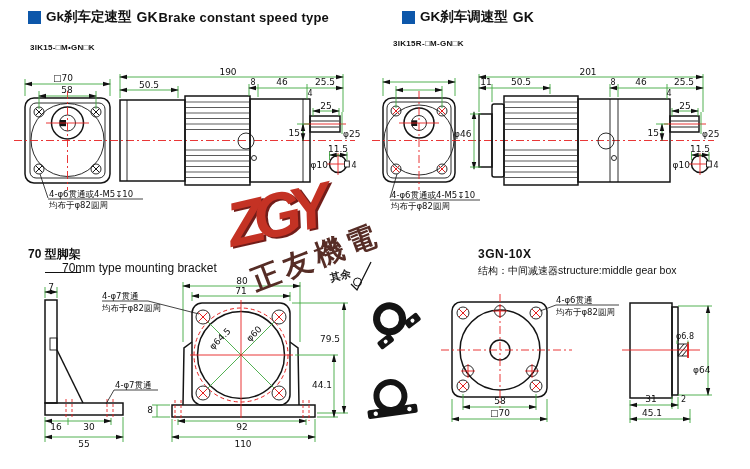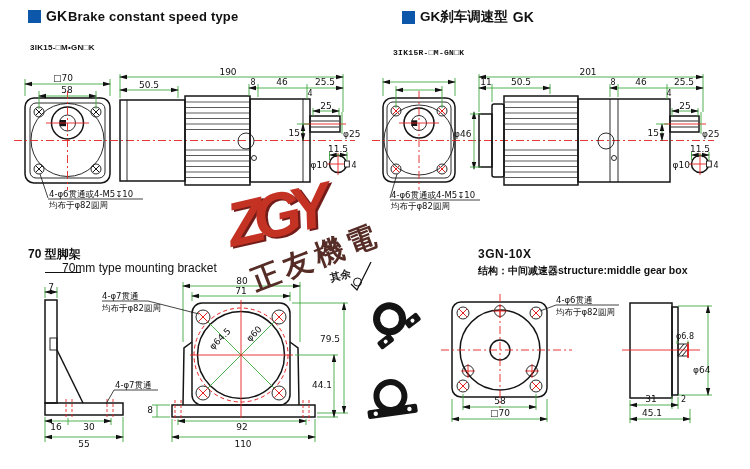--- a/index.html
+++ b/index.html
@@ -8,21 +8,21 @@
   .hdr{position:absolute;display:flex;align-items:center;gap:5px;white-space:nowrap;}
   .sq{width:13px;height:13px;background:#0d57aa;flex:0 0 auto;}
   .hzh{font-size:13.5px;font-weight:bold;}
   .hgk{font-size:14px;font-weight:bold;}
   .hen{font-size:13px;font-weight:600;letter-spacing:.2px;}
   .model{position:absolute;font-size:8px;font-weight:bold;letter-spacing:.3px;}
   .btitle{position:absolute;font-size:12px;font-weight:bold;white-space:nowrap;}
   .btitle .uz{border-bottom:1px solid #111;padding-bottom:11px;}
   .btitle-en{position:absolute;font-size:12px;font-weight:normal;white-space:nowrap;}
   .gtitle{position:absolute;font-size:12px;font-weight:bold;letter-spacing:.5px;}
-  .gsub{position:absolute;font-size:10px;font-weight:bold;white-space:nowrap;}
+  .gsub{position:absolute;font-size:10px;font-weight:normal;white-space:nowrap;}
   .gsub .en{font-size:10.5px;}
   svg.draw{position:absolute;left:0;top:0;z-index:2;}
   .wm{position:absolute;z-index:3;pointer-events:none;white-space:nowrap;}
   .wm-logo{left:226px;top:180px;font-size:62px;font-weight:900;font-style:italic;
            letter-spacing:-11px;color:#c22a1c;text-shadow:2px 2px 0 #6d1410;
            transform:rotate(-13deg);opacity:.96;}
   .wm-co{left:248px;top:238px;font-size:29px;font-weight:800;letter-spacing:5px;
          color:#4e221b;transform:rotate(-21deg);opacity:.95;}
   .wm-rest{left:330px;top:269px;font-size:10.5px;font-weight:bold;color:#222;
            transform:rotate(-14deg);}
@@ -43,31 +43,32 @@
   text.d8{font:8px "DejaVu Sans",sans-serif;fill:#111;}
   text.nt{font:8.5px "DejaVu Sans",sans-serif;fill:#111;}
 </style>
 </head>
 <body>
 
 <div class="page">
 
   <div class="hdr" style="left:28px;top:8px;">
     <span class="sq"></span>
+    <span class="hzh">Gk刹车定速型</span>
     <span class="hgk">GK</span>
     <span class="hen" style="margin-left:-4px">Brake constant speed type</span>
   </div>
   <div class="model" style="left:30px;top:15px;margin-top:28px;">3IK15-□M•GN□K</div>
 
   <div class="hdr" style="left:402px;top:8px;">
     <span class="sq"></span>
     <span class="hzh">GK刹车调速型</span>
     <span class="hgk">GK</span>
   </div>
-  <div class="model" style="left:393px;top:48px;font-family:Liberation Mono, monospace;">3IK15R-□M-GN□K</div>
+  <div class="model" style="left:393px;top:39px;">3IK15R-□M-GN□K</div>
 
   <div class="btitle" style="left:28px;top:246px;">
     <span>70</span>
     <span class="uz">型脚架</span>
   </div>
   <div class="btitle-en" style="left:62px;top:261px;">70mm type mounting bracket</div>
 
   <div class="gtitle" style="left:478px;top:247px;">3GN-10X</div>
   <div class="gsub" style="left:478px;top:264px;">
     <span>结构：中间减速器</span><span class="en">structure:middle gear box</span>

